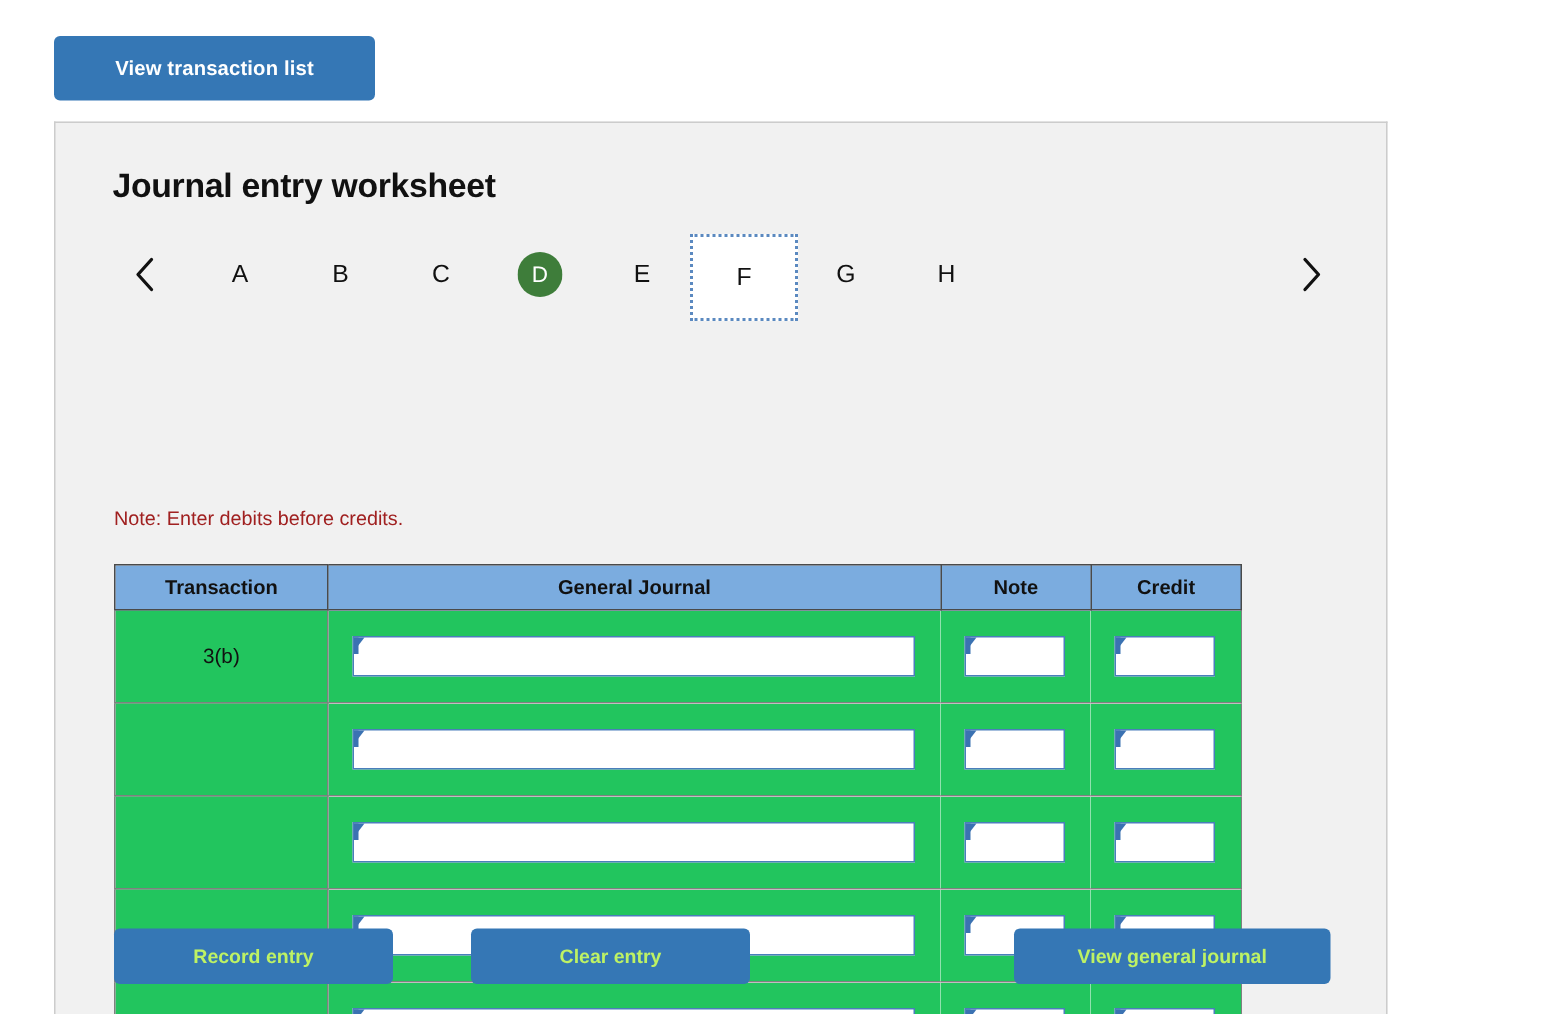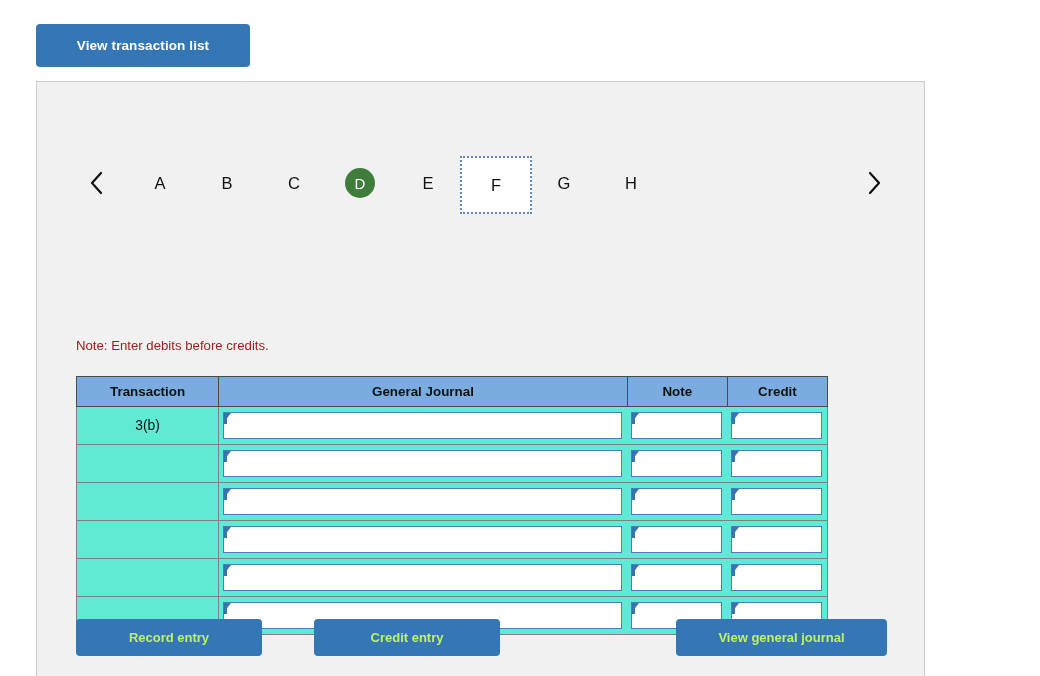--- a/index.html
+++ b/index.html
@@ -131,23 +131,23 @@
     color: #111111;
     text-align: center;
     padding: 4px;
   }
   .col-tx    { width: 142px; }
   .col-gj    { width: 408px; }
   .col-debit { width: 100px; }
   .col-cred  { width: 100px; }
 
   .jtable td {
-    padding: 4px;
+    padding: 16px;
     height: 30px;
-    background: #5eead4;
+    background: #22c55e;
   }
   td.cell-tx {
     border: 1px solid #808080;
     text-align: center;
     font-size: 13.8px;
     color: #111111;
   }
   td.cell-input {
     border: 1px solid #808080;
     border-left: none;
@@ -198,20 +198,21 @@
 </style>
 </head>
 <body>
 
 <div id="root">
 
   <button class="view-tx-btn">View transaction list</button>
 
   <div class="panel">
 
+    <div class="panel-title">Journal entry worksheet</div>
 
     <div class="tabstrip">
 
       <div class="nav-chev prev">
         <span>
           <svg width="15" height="24" viewBox="0 0 15 24" aria-hidden="true">
             <path d="M12 2 L3 12 L12 22" fill="none" stroke="#111111" stroke-width="2.2" stroke-linecap="round" stroke-linejoin="round"></path>
           </svg>
         </span>
       </div>
@@ -338,17 +339,17 @@
             <div class="finput"><span class="marker"></span><span></span></div>
           </td>
           <td class="cell-input">
             <div class="finput"><span class="marker"></span><span></span></div>
           </td>
         </tr>
       </tbody>
     </table>
 
     <button class="fbtn record">Record entry</button>
-    <button class="fbtn clear">Credit entry</button>
+    <button class="fbtn clear">Clear entry</button>
     <button class="fbtn viewgj">View general journal</button>
 
   </div>
 </div>
 
 </body></html>

